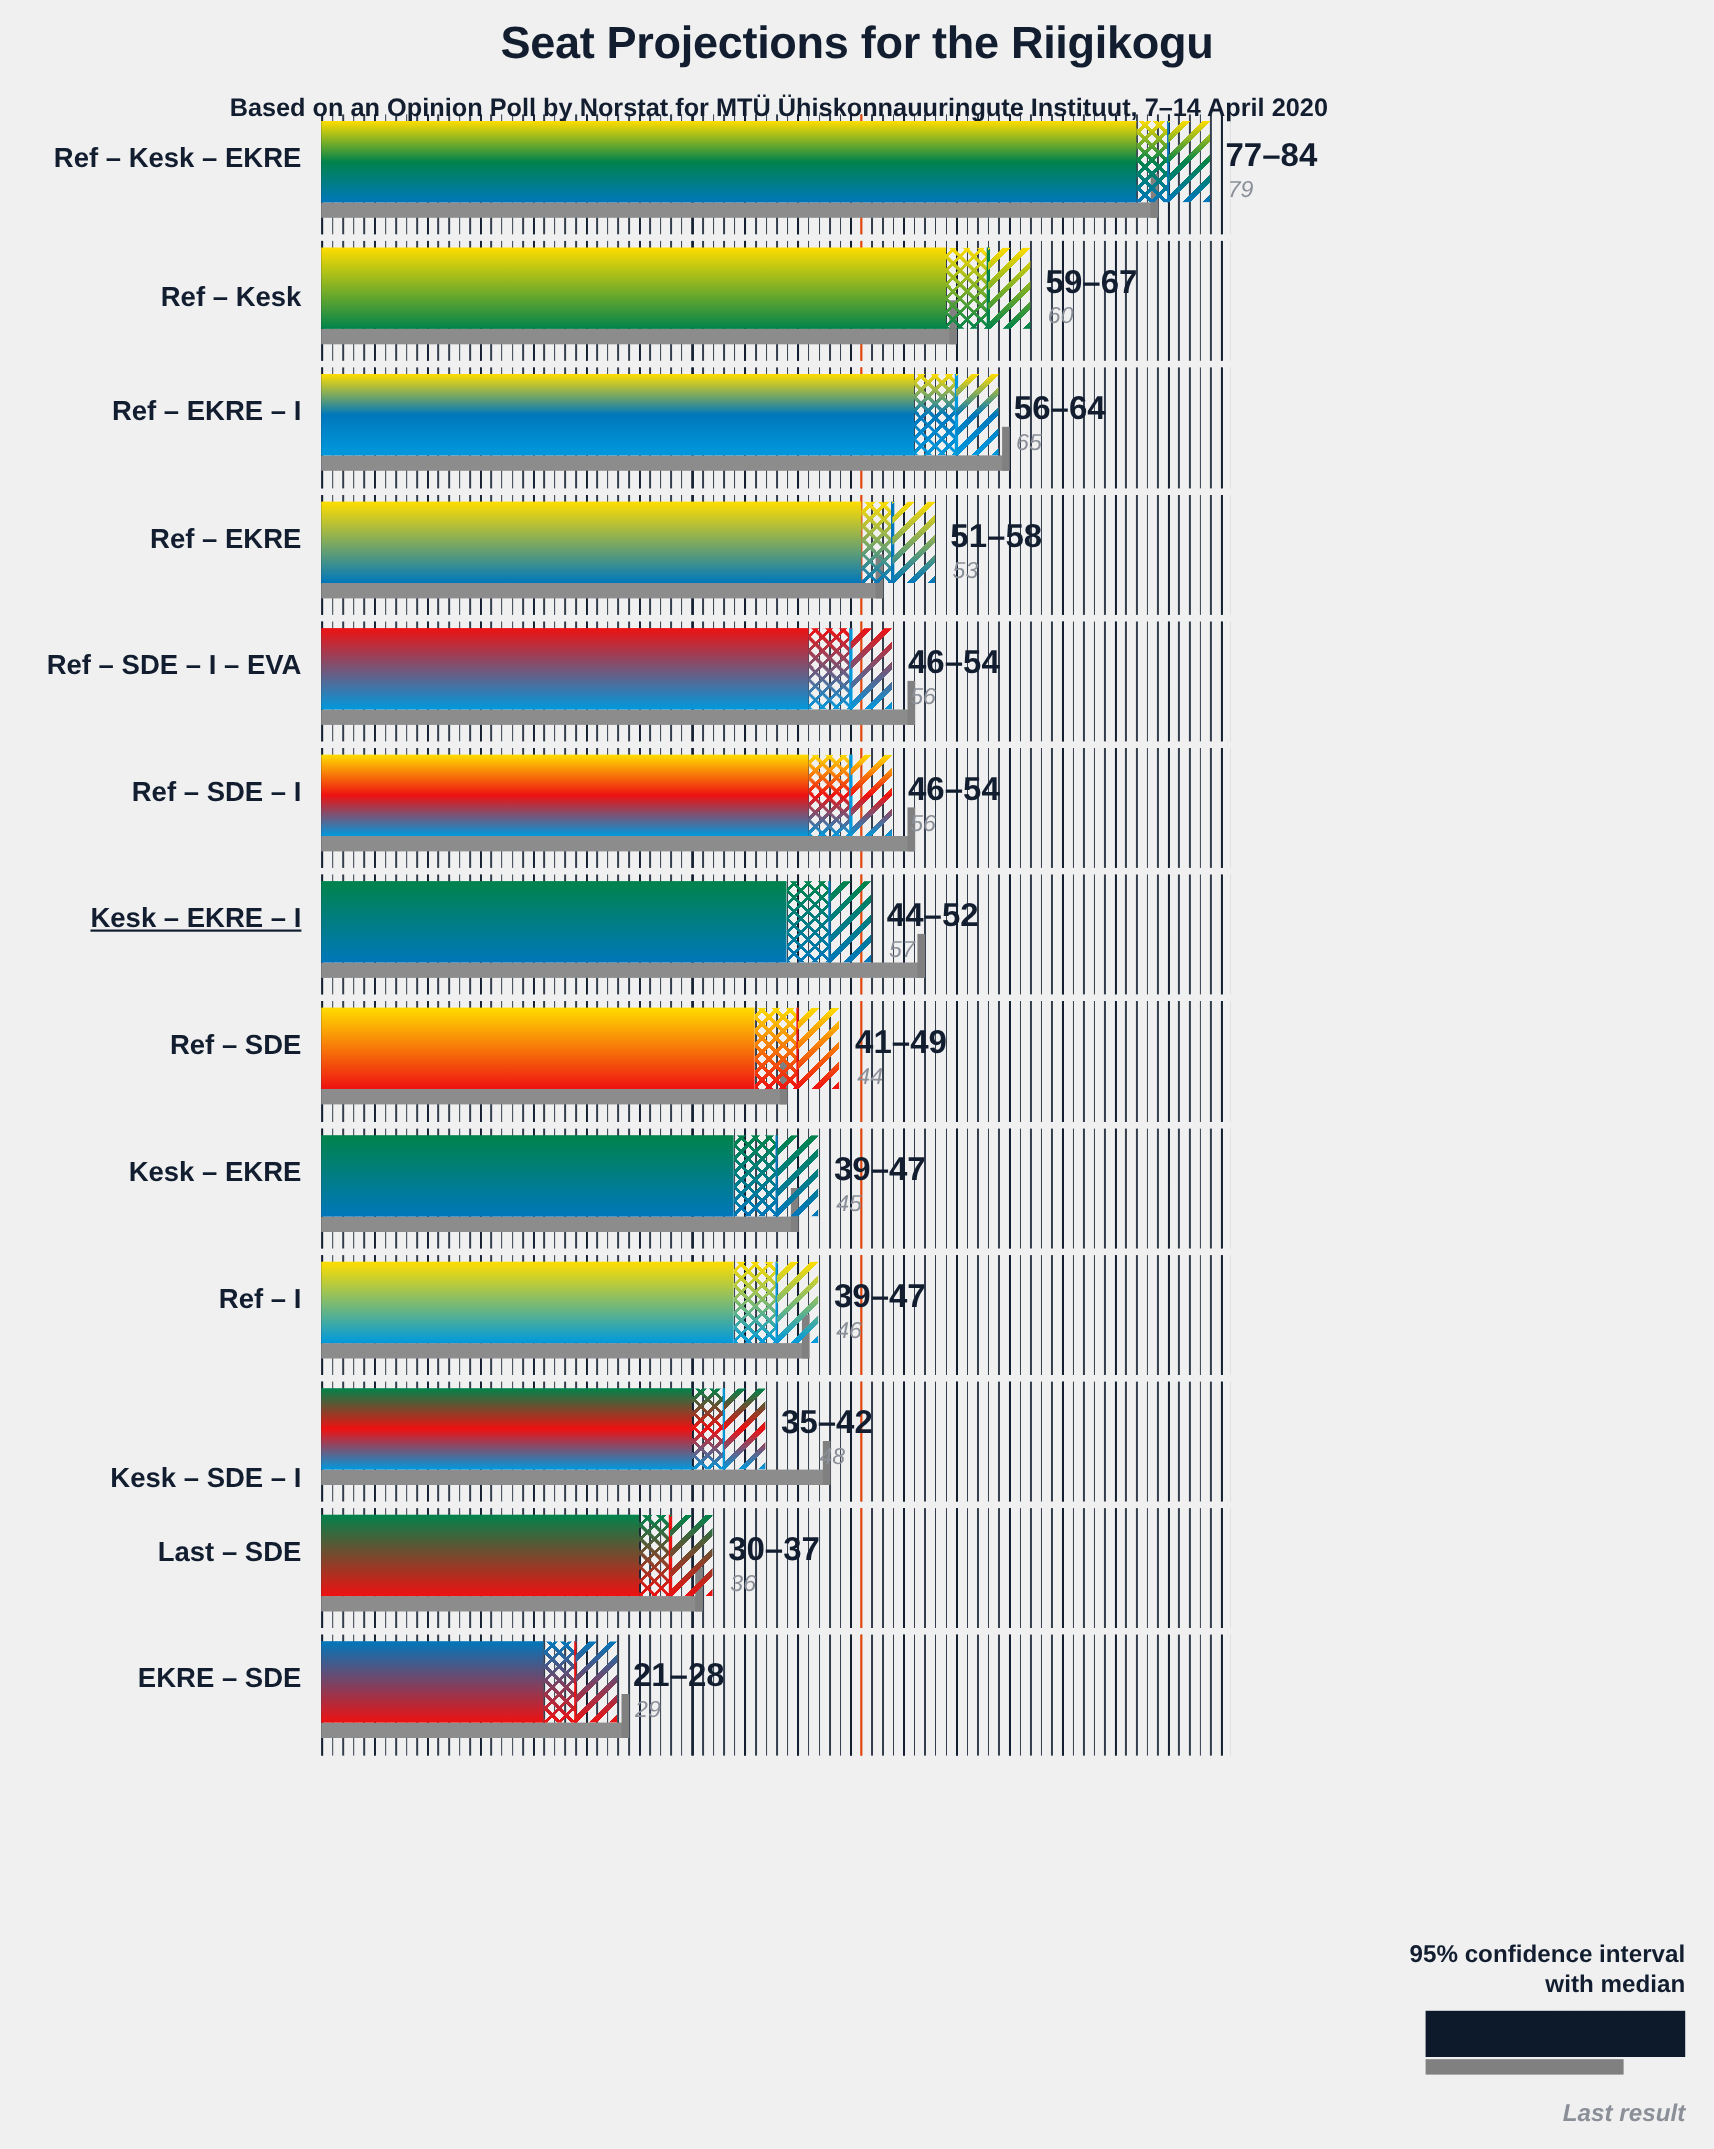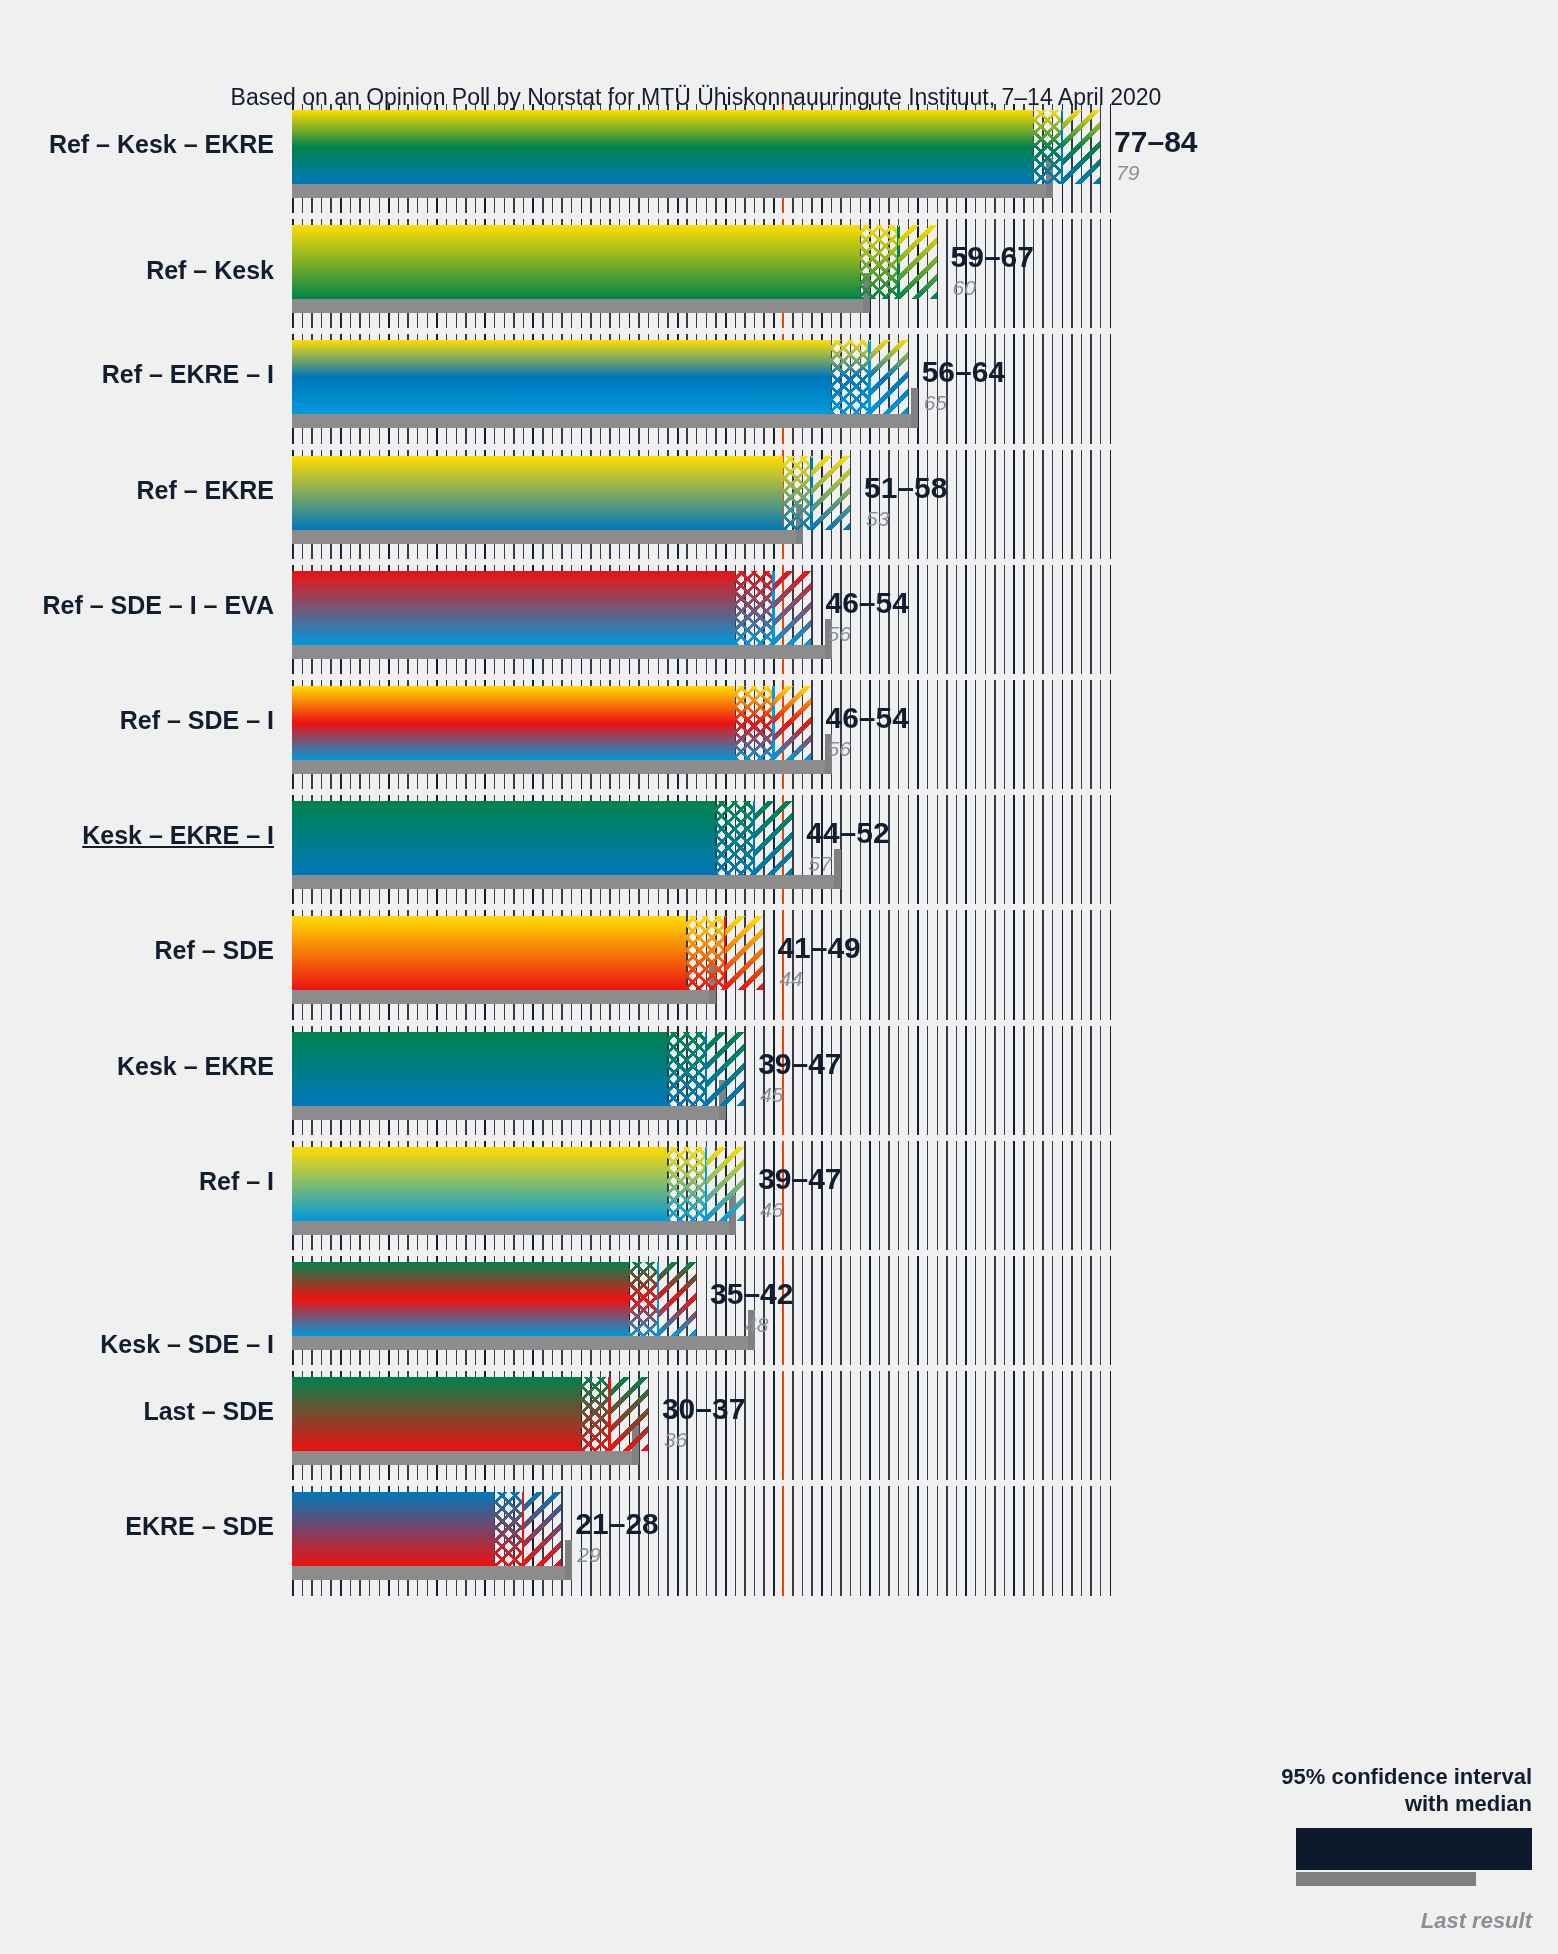--- a/index.html
+++ b/index.html
@@ -12,22 +12,22 @@
     position:relative;
   }
   #chart{position:absolute;inset:0;}
 
   .title{
     position:absolute;top:16px;left:0;width:1558px;
     text-align:center;font-size:41px;font-weight:bold;
     letter-spacing:-0.3px;color:#121e30;
   }
   .subtitle{
-    position:absolute;top:84px;left:0;width:1392px;
-    text-align:center;font-size:23px;font-weight:normal;color:#121e30;
+    position:absolute;top:84px;left:12px;width:1392px;
+    text-align:center;font-size:23px;font-weight:bold;color:#121e30;
   }
 
   .rowlabel{
     position:absolute;
     right:1278px;  
     text-align:right;
     font-size:25px;font-weight:bold;color:#121e30;
     white-space:nowrap;
   }
   .rowlabel.underline{text-decoration:underline;}
@@ -62,20 +62,21 @@
   .legend .sw-cross{position:absolute;right:44px;top:0;width:80px;height:42px;}
   .legend .sw-diag{position:absolute;right:0px;top:0;width:44px;height:42px;}
   .legend .sw-last{position:absolute;right:56px;top:44px;width:180px;height:14px;background:#808080;}
   .legend .l2{font-size:22px;font-weight:bold;font-style:italic;color:#8a8f98;margin-top:2px;}
 </style>
 </head>
 <body>
 
 <div id="chart">
 
+  <div class="title">Seat Projections for the Riigikogu</div>
   <div class="subtitle">Based on an Opinion Poll by Norstat for MTÜ Ühiskonnauuringute Instituut, 7–14 April 2020</div>
 
   <div id="rows">
       <div class="grid" style="left: 292px; top: 104px; width: 827.32px; height: 109.2px; background-image: repeating-linear-gradient(to right, rgba(18, 30, 48, 0.85) 0px, rgba(18, 30, 48, 0.85) 1.4px, transparent 1.4px, transparent 9.62px), repeating-linear-gradient(to right, rgba(18, 30, 48, 0.95) 0px, rgba(18, 30, 48, 0.95) 1.8px, transparent 1.8px, transparent 48.1px); background-position: 0px 0px, 0px 0px; z-index: 1;"></div>
       <div style="position: absolute; width: 2px; background: rgb(226, 71, 13); left: 781.62px; top: 104px; height: 109.2px; z-index: 2;"></div>
       <div class="lastres" style="left: 292px; top: 184px; width: 759.98px; z-index: 3;"></div>
       <div class="lastmark" style="left: 1045.98px; top: 158px; height: 40px; z-index: 3;"></div>
       <div class="bar" style="position: absolute; left: 292px; top: 110px; width: 827.32px; height: 74px; z-index: 4;">
         <div class="fill" style="width: 740.74px; background: linear-gradient(rgb(255, 221, 0) 0%, rgb(0, 131, 75) 50%, rgb(0, 119, 187) 100%);"></div>
         <div class="hatch-cross" style="left: 740.74px; width: 28.86px; background: linear-gradient(rgb(255, 221, 0) 0%, rgb(0, 131, 75) 50%, rgb(0, 119, 187) 100%); mask-image: repeating-linear-gradient(45deg, rgb(0, 0, 0) 0px, rgb(0, 0, 0) 3px, transparent 3px, transparent 9px), repeating-linear-gradient(-45deg, rgb(0, 0, 0) 0px, rgb(0, 0, 0) 3px, transparent 3px, transparent 9px);"></div>

